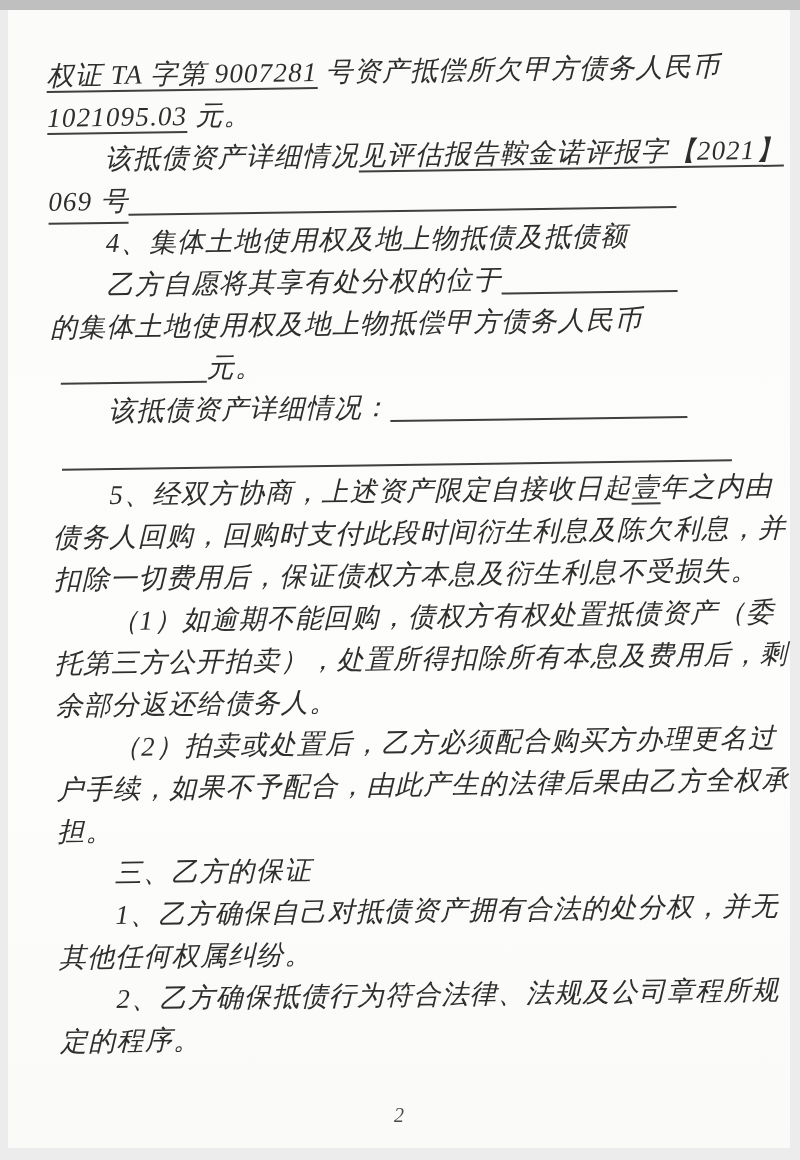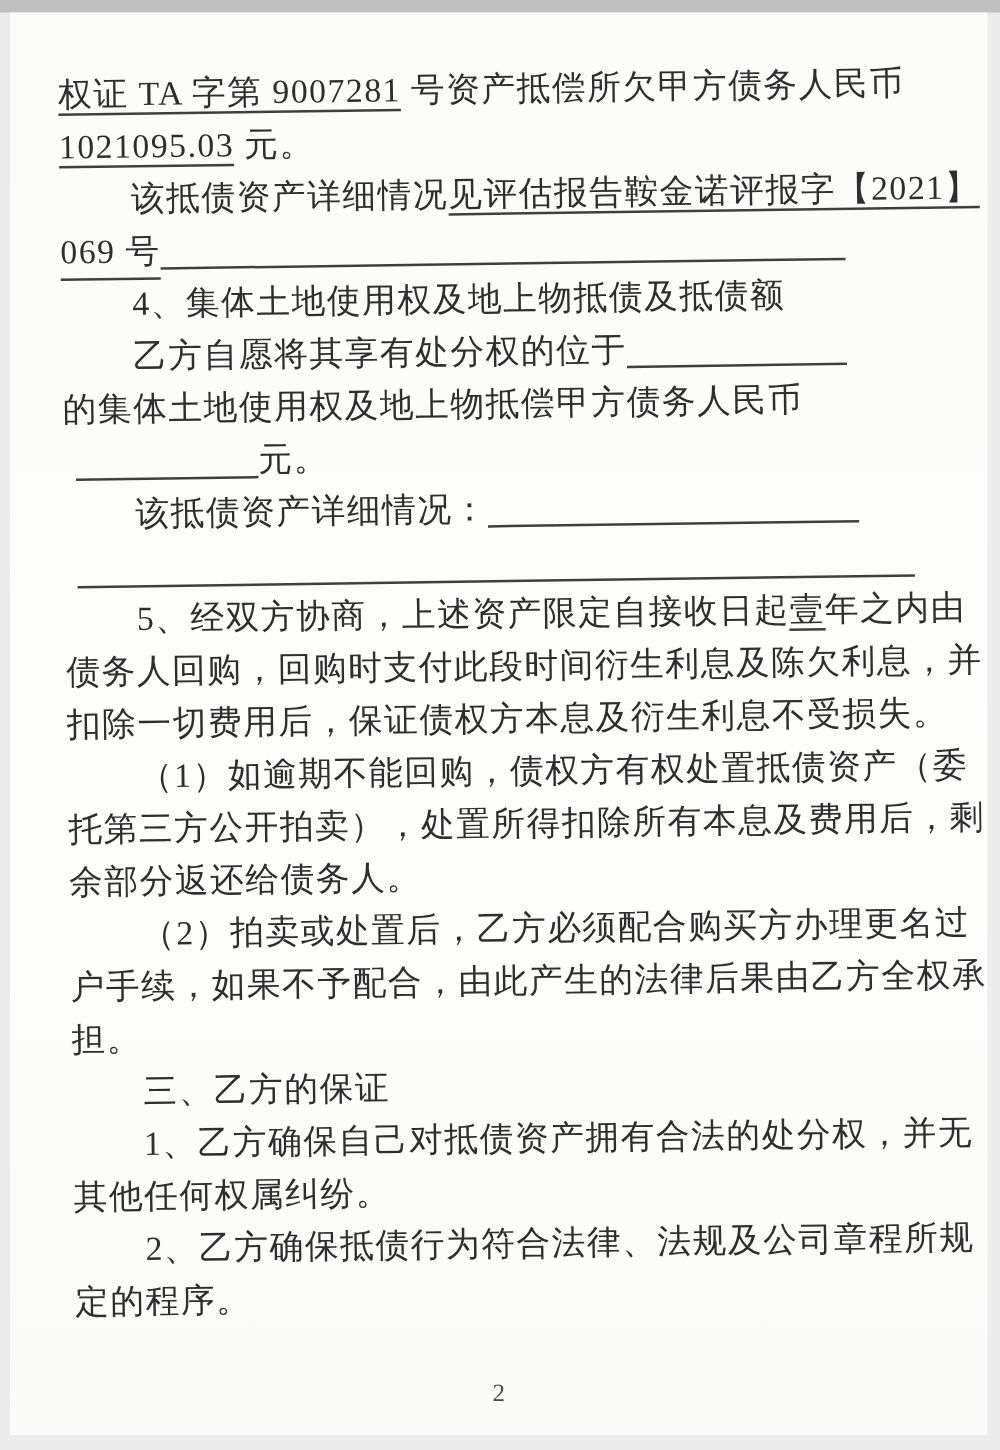--- a/index.html
+++ b/index.html
@@ -5,20 +5,21 @@
   html,body{margin:0;padding:0;}
   body{
     width:800px;height:1160px;position:relative;overflow:hidden;
     background:#ececec;
     font-family:"Liberation Serif","DejaVu Serif",serif;
   }
   .top-band{position:absolute;left:0;top:0;right:0;height:10px;background:#bfbfbf;}
   .page{
     position:absolute;left:8px;top:10px;right:10px;bottom:12px;
     background:linear-gradient(180deg,#fbfbfa 0%,#fdfdfc 60%,#fafaf9 100%);
+    font-style:italic;
   }
   .scan{
     position:absolute;left:0;top:0;right:0;bottom:0;
     padding:40px 44px 0 44px;
     transform:rotate(-0.8deg);
     transform-origin:50% 40%;
     color:#2e2e2e;
     font-size:27px;
     letter-spacing:1.2px;
   }

